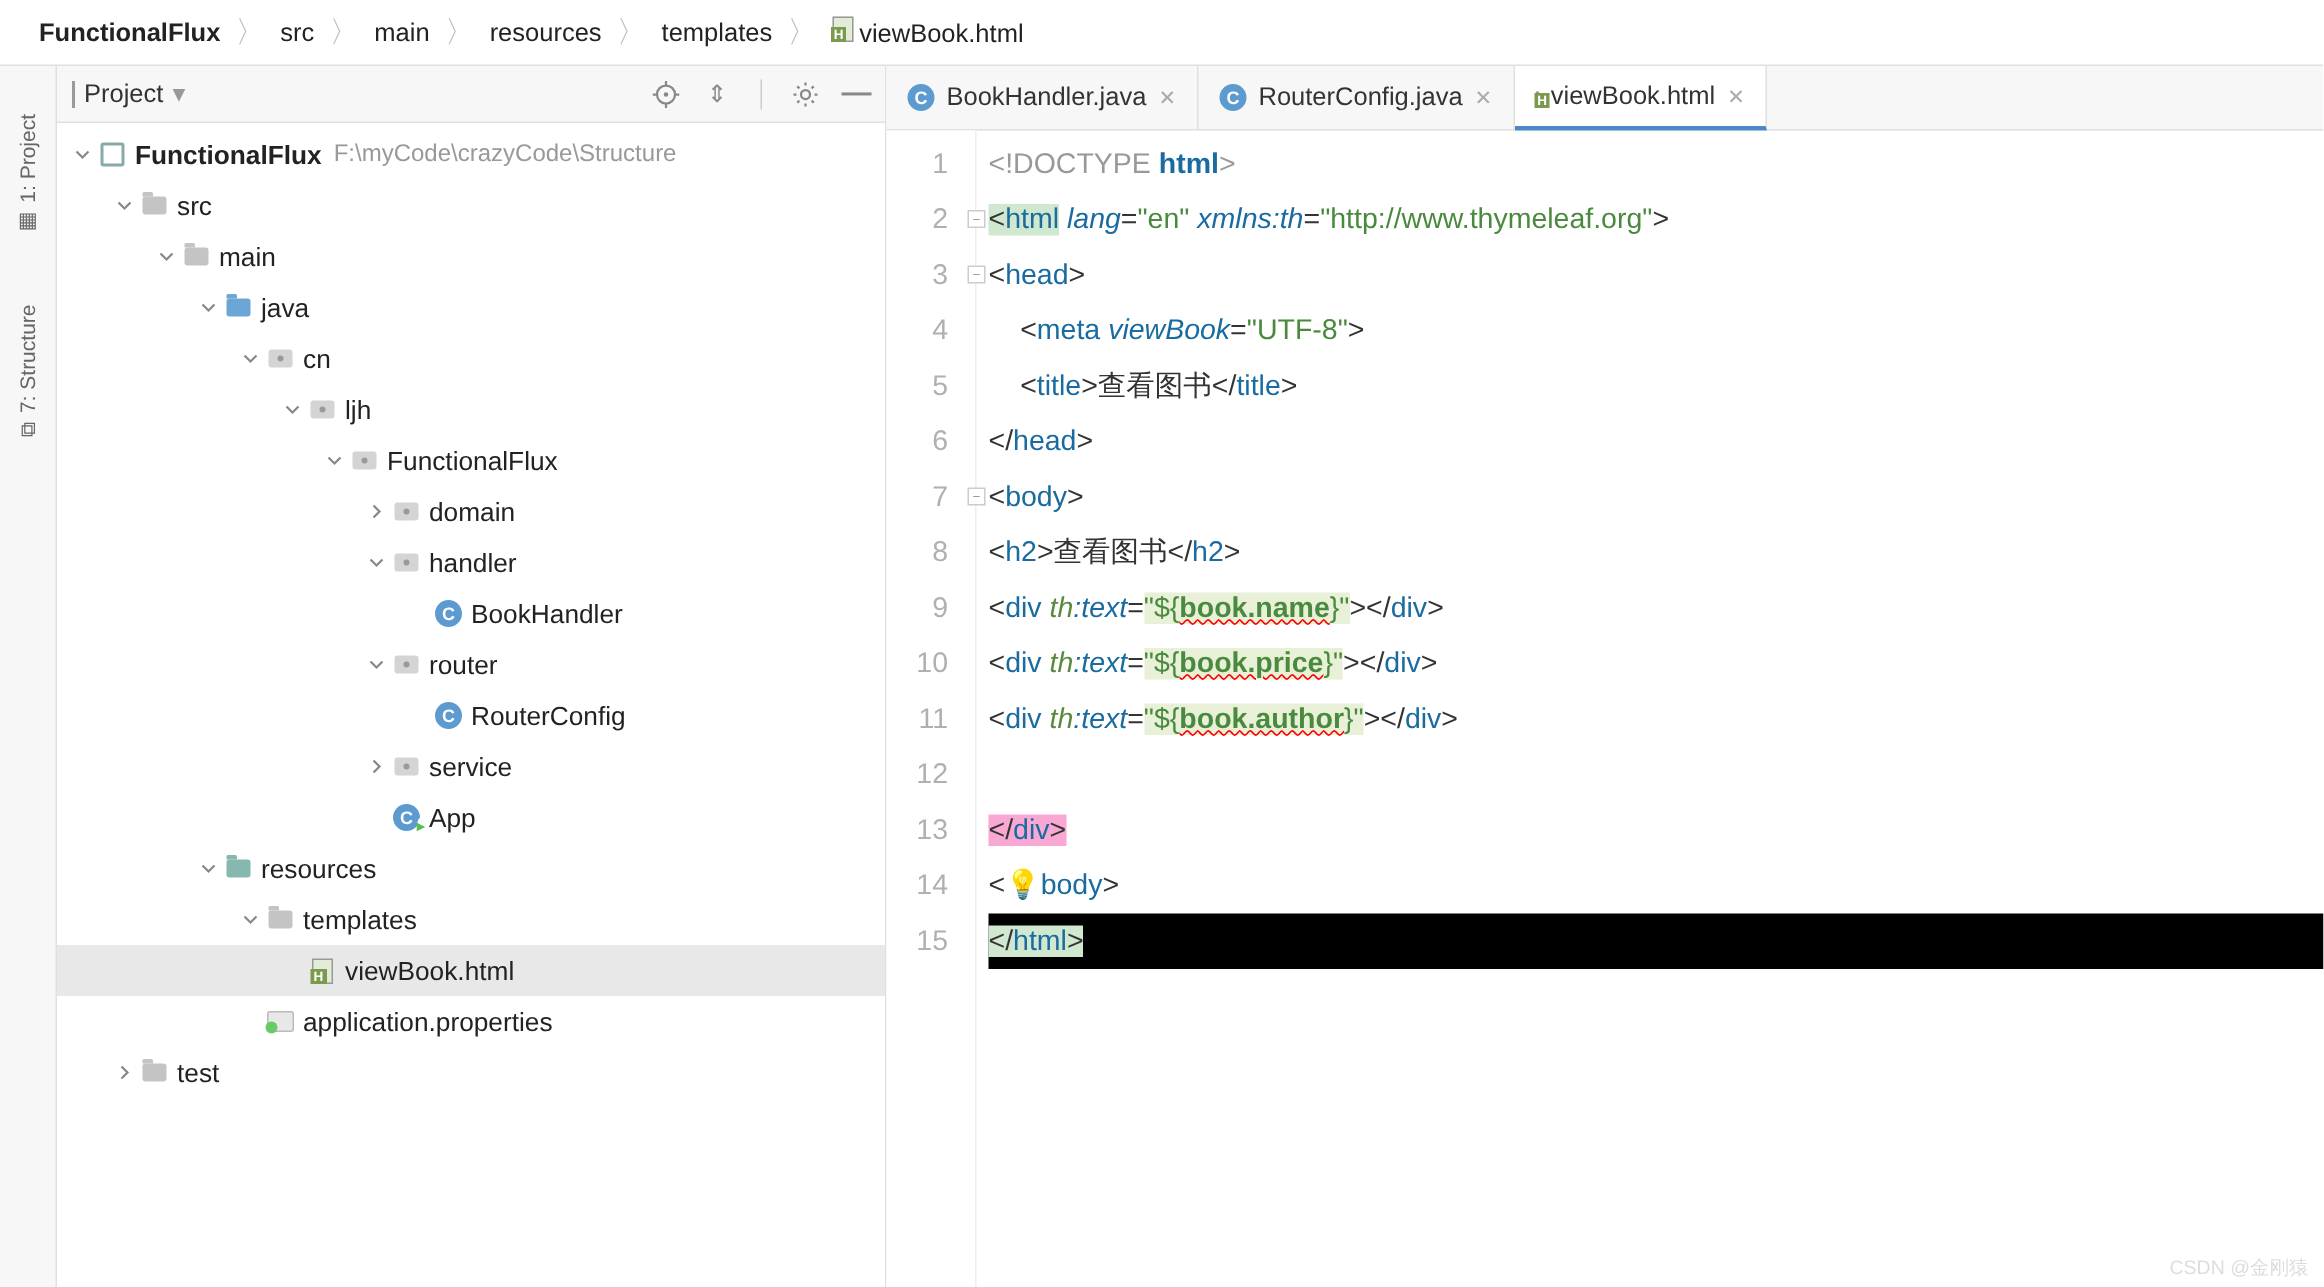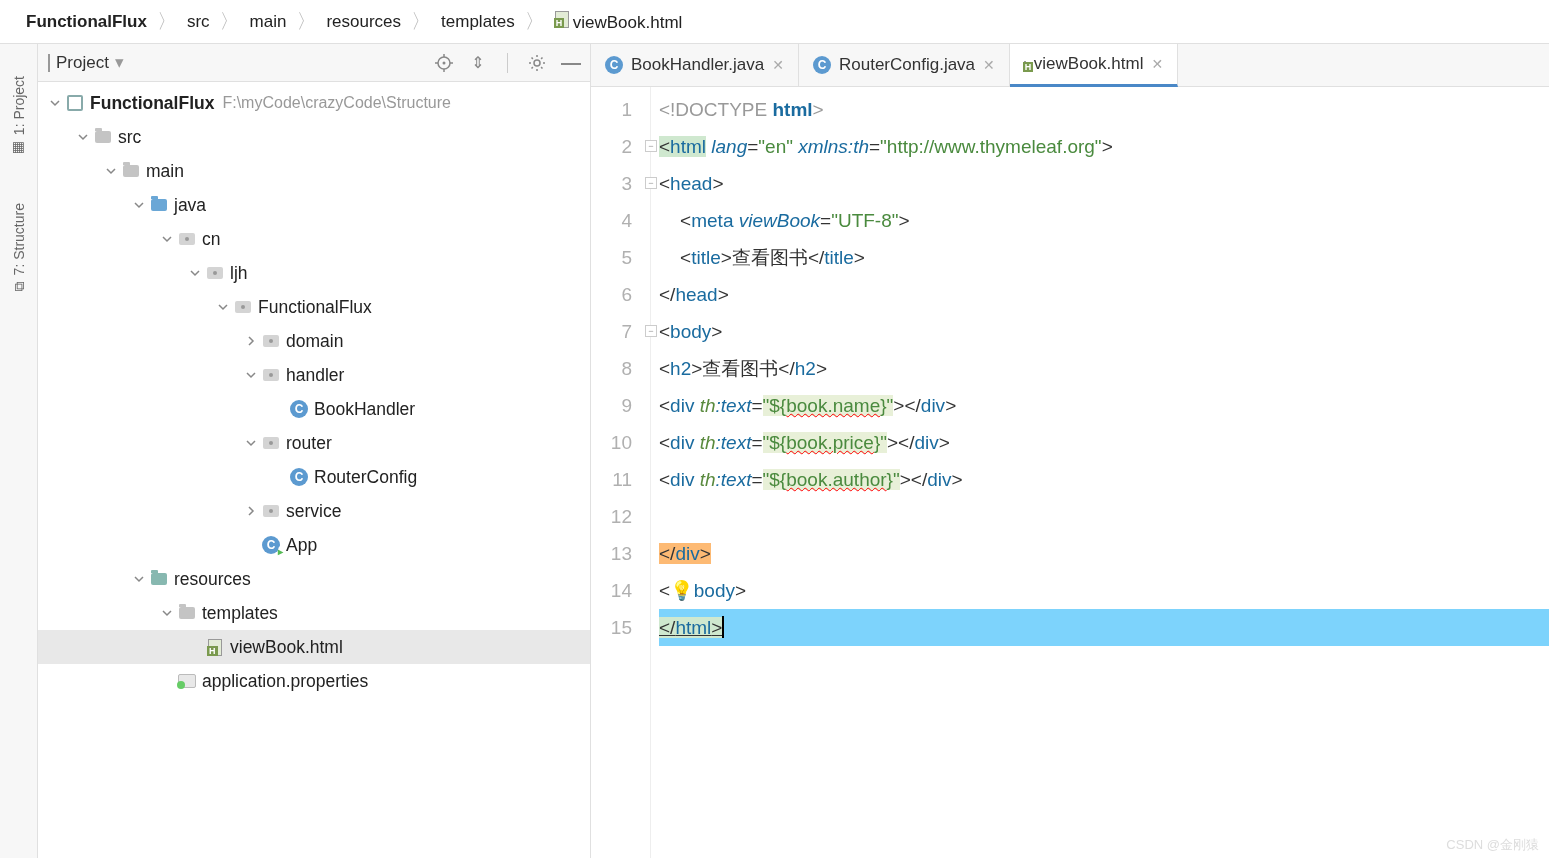--- a/index.html
+++ b/index.html
@@ -37,33 +37,33 @@
 .tabs { display: flex; border-bottom: 1px solid #e0e0e0; background: #f7f7f7; }
 .tab-item { display: flex; align-items: center; padding: 10px 14px; gap: 8px; font-size: 17px; cursor: pointer; border-right: 1px solid #e0e0e0; }
 .tab-item.active { background: #fff; border-bottom: 3px solid #4a88c7; margin-bottom: -1px; }
 .tab-close { color: #aaa; font-size: 14px; cursor: pointer; }
 
 .editor-body { display: flex; flex: 1; font-family: "Consolas", "Courier New", monospace; font-size: 19px; }
 .gutter { width: 60px; text-align: right; padding: 4px 18px 4px 4px; color: #b0b0b0; background: #fff; border-right: 1px solid #eee; line-height: 37px; user-select: none; }
 .code { flex: 1; padding: 4px 0 4px 8px; line-height: 37px; position: relative; }
 .code-line { white-space: pre; position: relative; }
 .code-line .fold { position: absolute; left: -14px; width: 12px; height: 12px; border: 1px solid #ccc; font-size: 9px; line-height: 10px; text-align: center; color: #999; top: 12px; background: #fff; }
-.code-line.current { background: #7dd3fc; text-decoration: underline; }
+.code-line.current { background: #000000; }
 .caret { display: inline-block; width: 2px; height: 22px; background: #000; vertical-align: middle; margin-bottom: 3px; }
 
 .tk-tag { color: #1a6b9f; }
 .tk-attr { color: #1a6b9f; font-style: italic; }
 .tk-str { color: #4a8a3e; }
 .tk-doctype { color: #999; }
 .tk-kw { color: #1a6b9f; font-weight: bold; }
 .tk-ns { color: #5a8a3e; font-style: italic; }
 .hl-tag { background: #e8f0d8; }
-.hl-open { background: #fdba74; }
+.hl-open { background: #f9a8d4; }
 .hl-htmltag { background: #cfe8cf; text-align: center; }
-.err { text-decoration: wavy underline red; text-decoration-thickness: 1px; }
+.err { text-decoration: wavy underline red; text-decoration-thickness: 1px; font-weight: bold; }
 .bulb { color: #f0a020; }
 
 .watermark { position: fixed; right: 10px; bottom: 4px; font-size: 13px; color: #ddd; }
 
 
 .ico-folder { width: 16px; height: 12px; background: #c4c4c4; border-radius: 2px; position: relative; }
 .ico-folder::before { content: ""; position: absolute; top: -3px; left: 0; width: 7px; height: 3px; background: #c4c4c4; border-radius: 1px 1px 0 0; }
 .ico-folder.blue { background: #6aa7d6; }
 .ico-folder.blue::before { background: #6aa7d6; }
 .ico-folder.teal { background: #87b8b0; }
@@ -331,20 +331,32 @@
           </span>
           <span class="tree-label">viewBook.html</span>
         </div>
         <div class="tree-row">
           <span class="tree-indent" style="width: 120px;"></span>
           <span class="tree-arrow"></span>
           <span class="tree-icon">
             <span class="ico-props"></span>
           </span>
           <span class="tree-label">application.properties</span>
+        </div>
+        <div class="tree-row">
+          <span class="tree-indent" style="width: 36px;"></span>
+          <span class="tree-arrow">
+            <svg class="chevron" viewBox="0 0 10 10">
+              <path d="M3 1l4 4-4 4" fill="none" stroke="#888" stroke-width="1.5"></path>
+            </svg>
+          </span>
+          <span class="tree-icon">
+            <span class="ico-folder"></span>
+          </span>
+          <span class="tree-label">test</span>
         </div>
       </div>
   </div>
 
   <div class="editor-panel">
     <div class="tabs" id="tabs">
         <div class="tab-item">
           <span>
             <span class="ico-class">C</span>
           </span>

